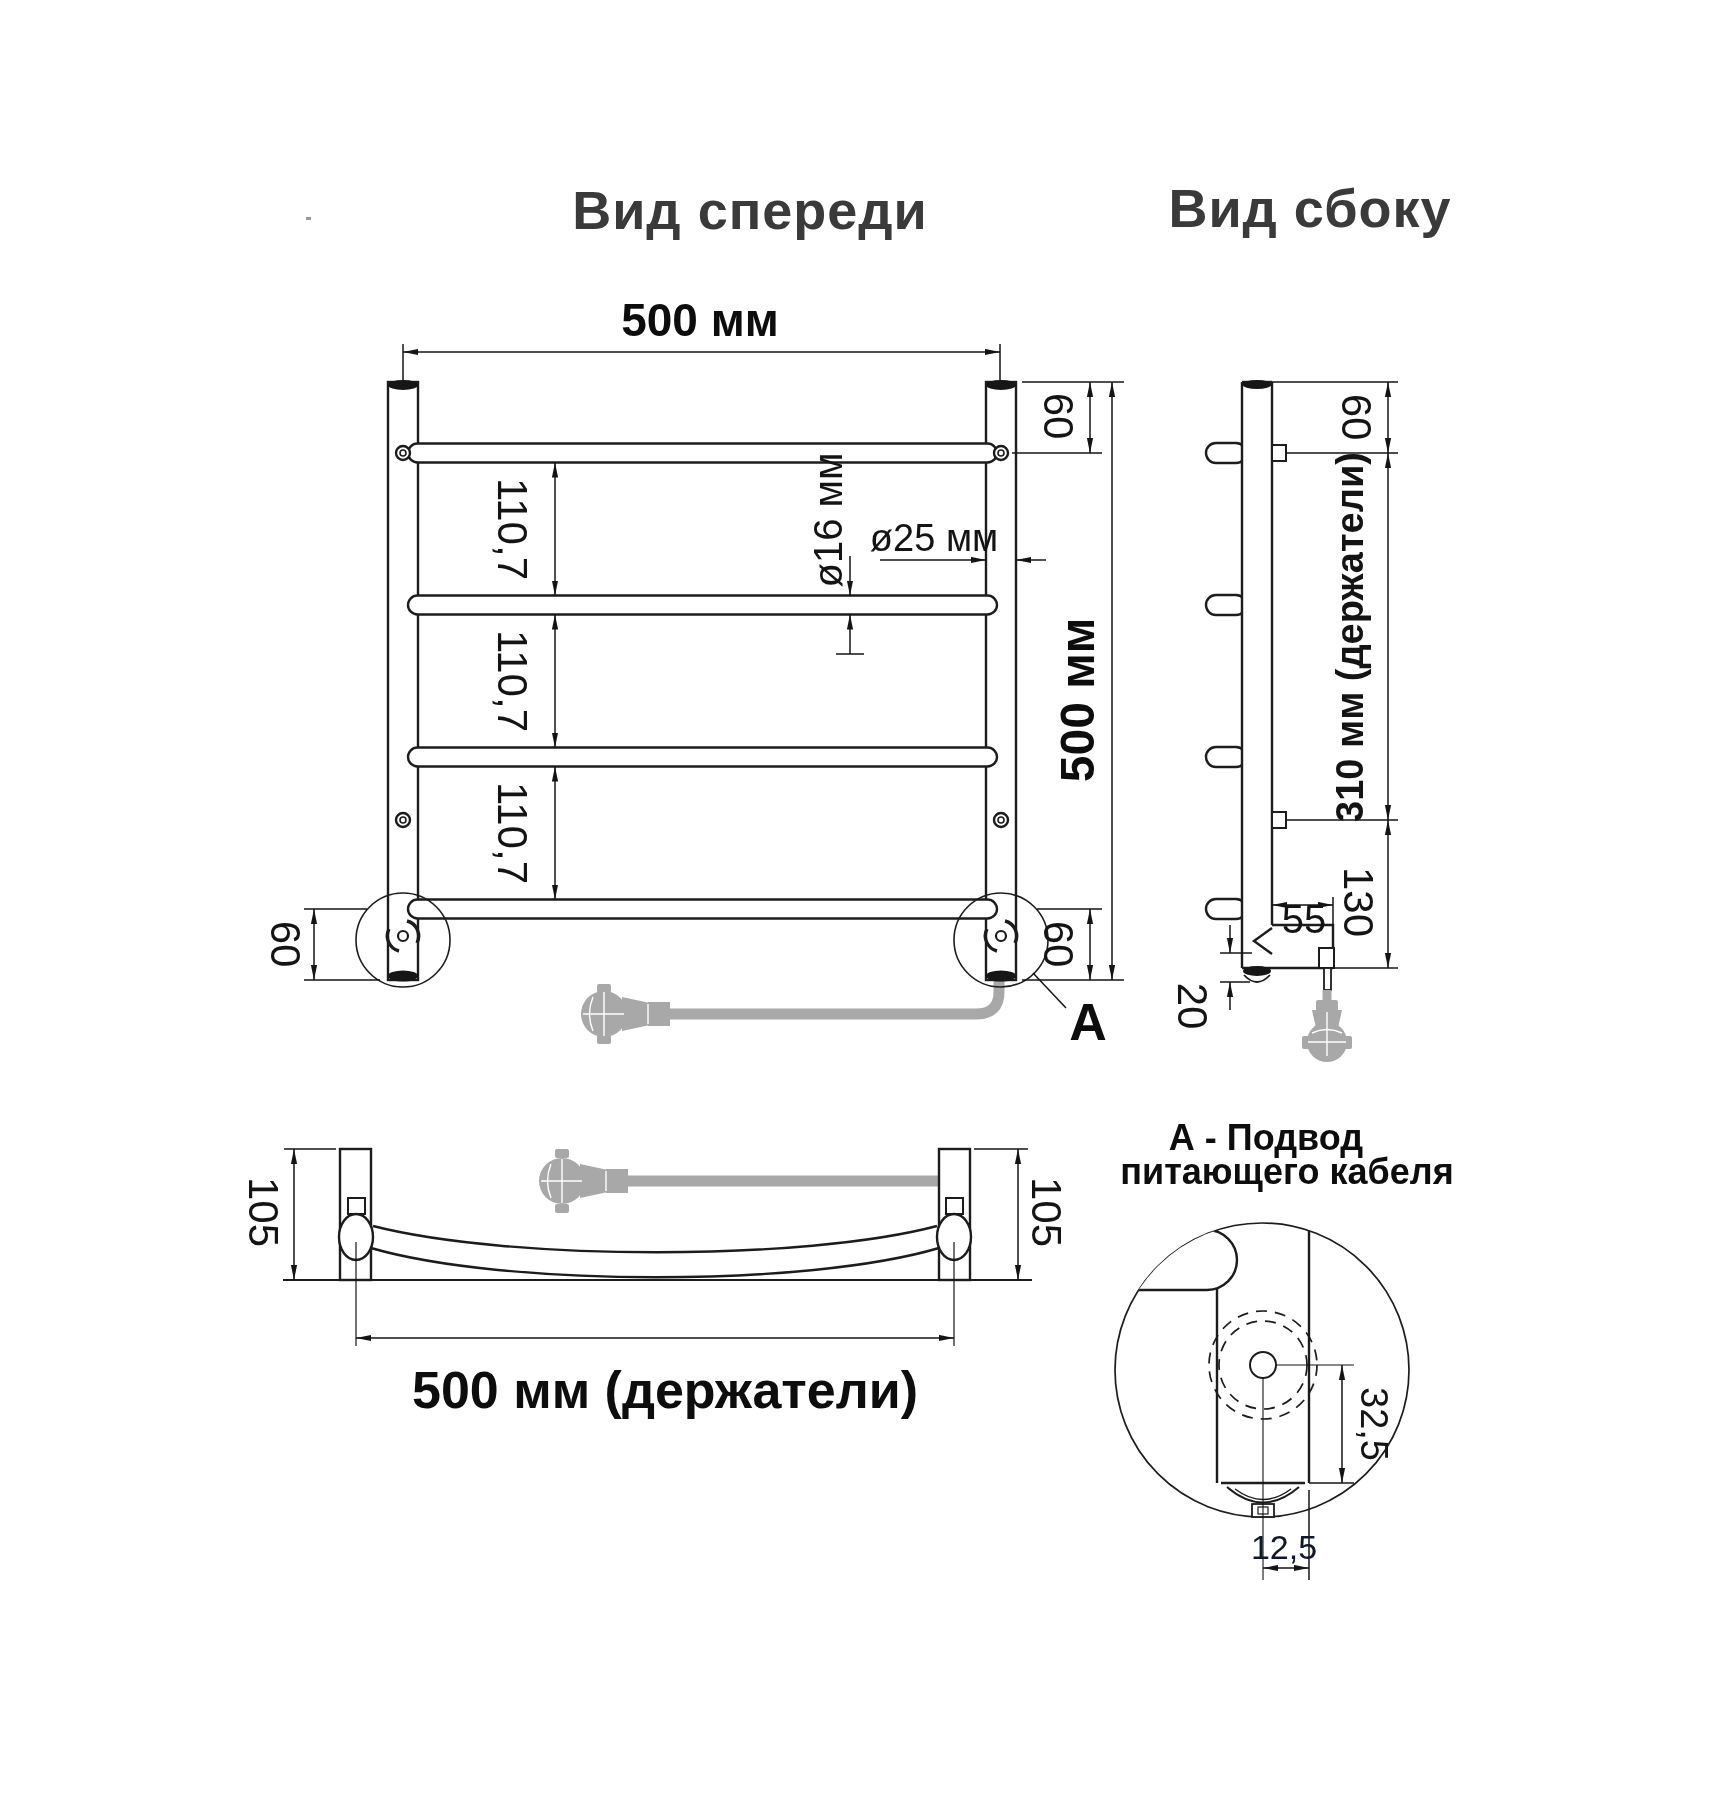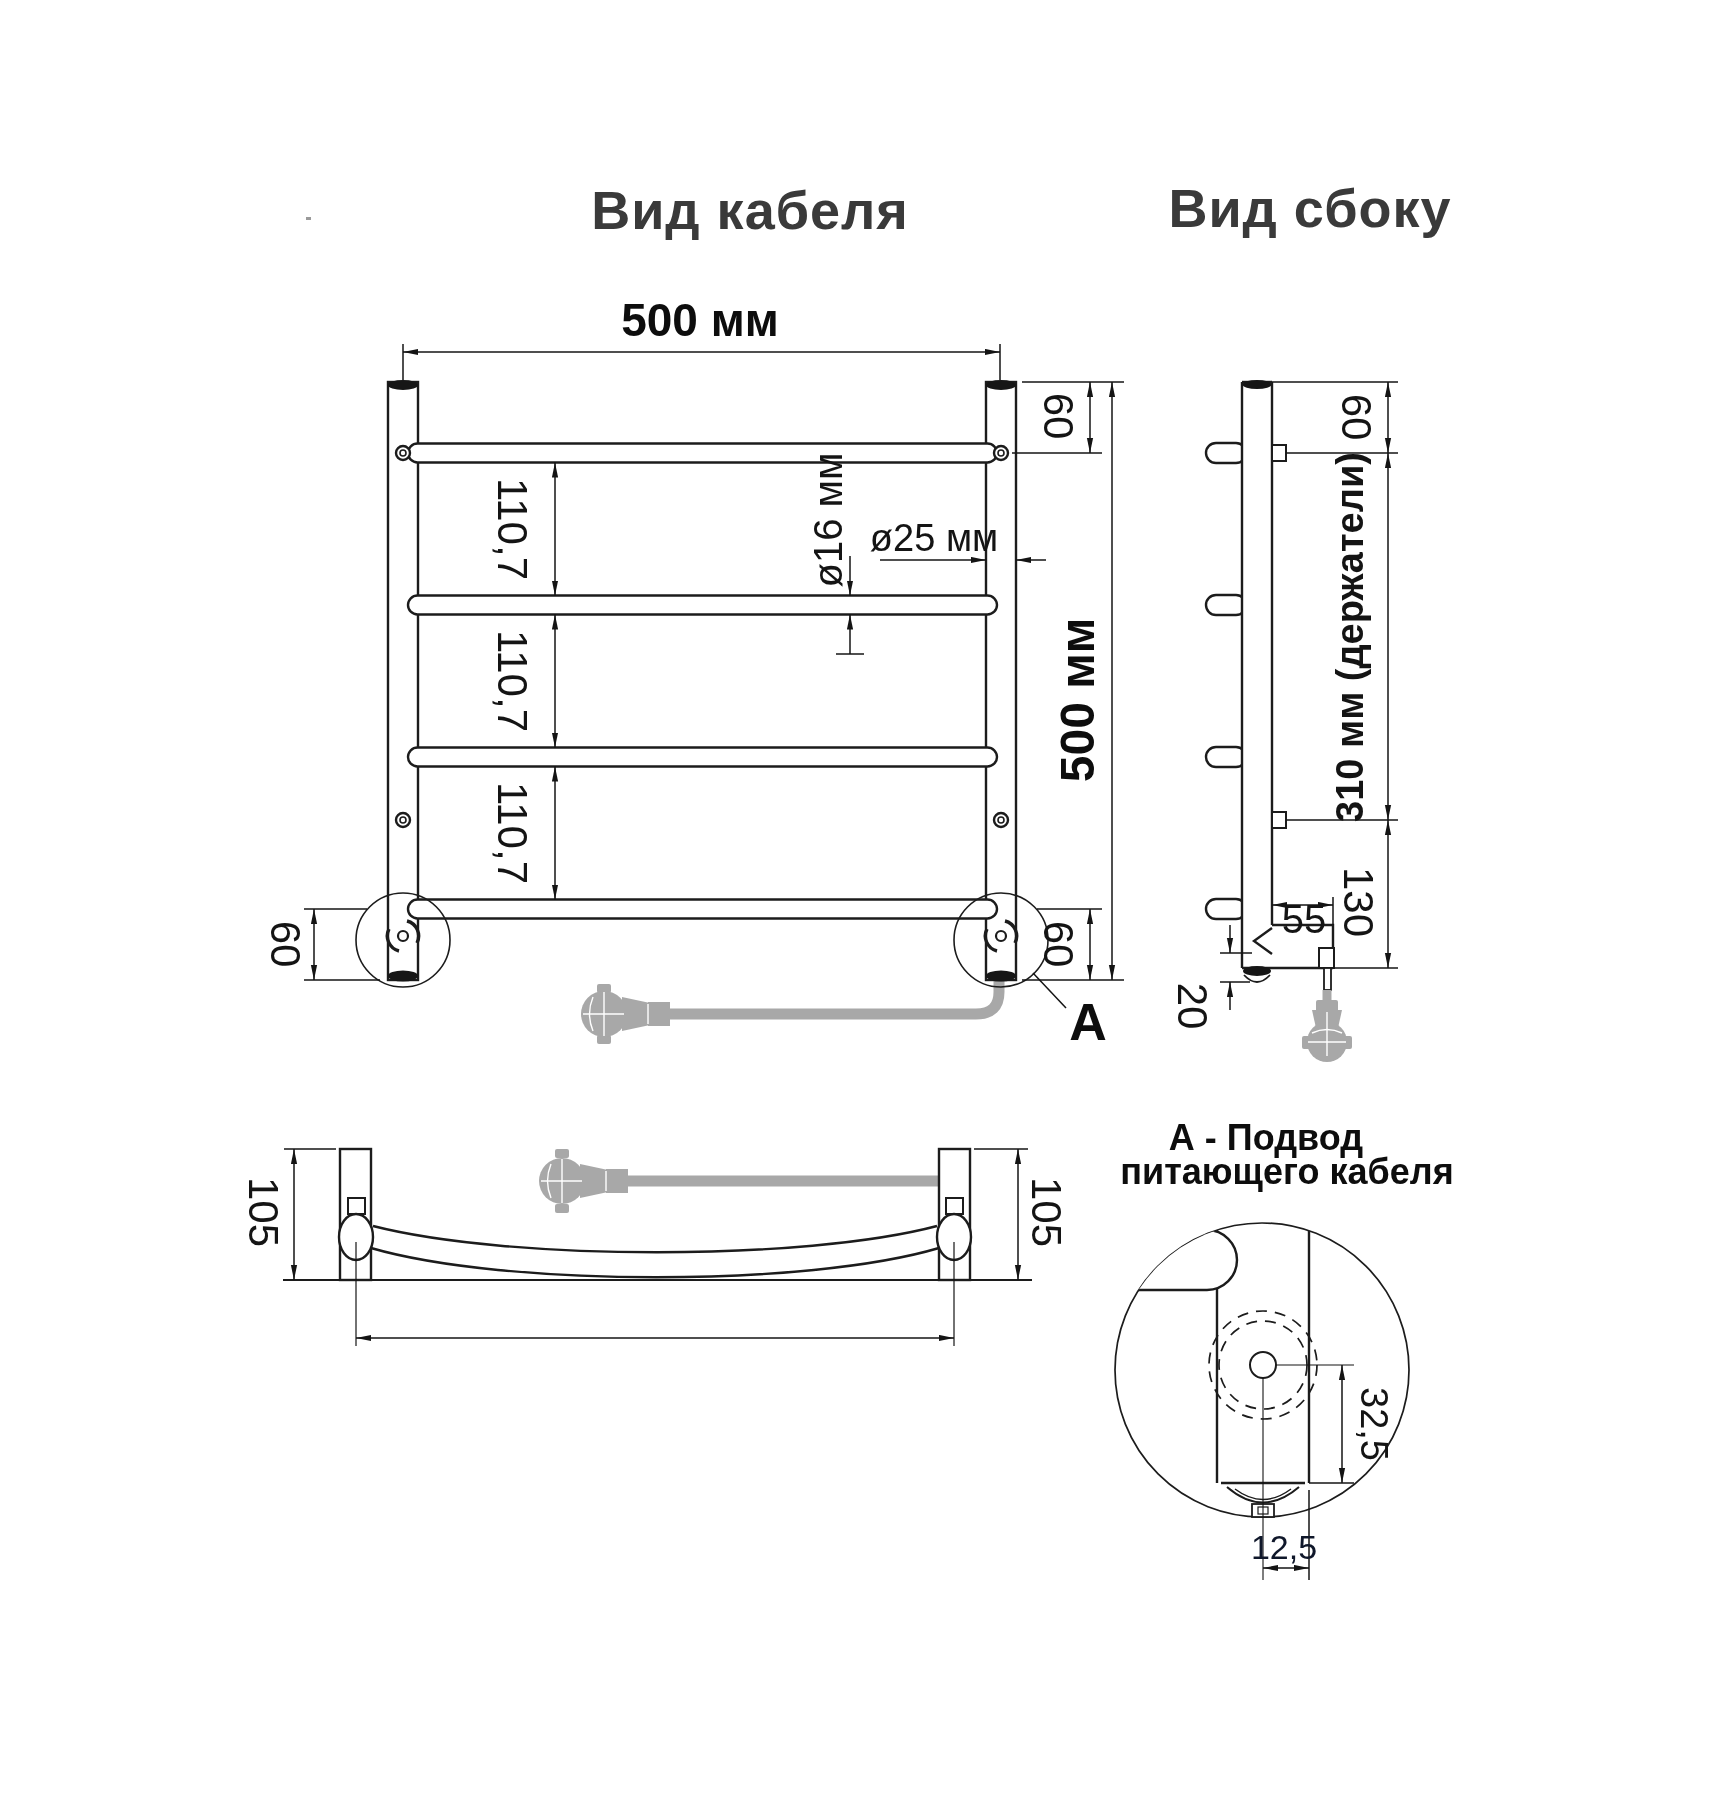--- a/index.html
+++ b/index.html
@@ -261,21 +261,21 @@
     <path d="M1276,1365 H1354" stroke-width="1.1"></path>
     <line x1="1342" y1="1365" x2="1342" y2="1483" marker-start="url(#arr)" marker-end="url(#arr)"></line>
     <path d="M1309,1483 H1354"></path>
     <path d="M1309,1490 V1580"></path>
     <line x1="1263" y1="1568" x2="1309" y2="1568" marker-start="url(#arr)" marker-end="url(#arr)"></line>
   </g>
 
   <rect x="306" y="217" width="5" height="3" fill="#9a9a9a"></rect>
 </svg>
 
-  <div class="lbl title" style="left:750px;top:210px;">Вид кабеля</div>
+  <div class="lbl title" style="left:750px;top:210px;">Вид спереди</div>
   <div class="lbl title" style="left:1310px;top:208px;">Вид сбоку</div>
 
   <div class="lbl big" style="left:700px;top:320px;">500 мм</div>
   <div class="lbl big ccw" style="left:1078px;top:700px;font-size:48px;">500 мм</div>
   <div class="lbl dim cw" style="left:1058px;top:416px;">60</div>
 
   <div class="lbl dim cw" style="left:512px;top:529px;">110,7</div>
   <div class="lbl dim cw" style="left:512px;top:681px;">110,7</div>
   <div class="lbl dim cw" style="left:512px;top:833px;">110,7</div>
 
@@ -287,19 +287,20 @@
   <div class="lbl marker-a" style="left:1088px;top:1022px;">А</div>
 
   <div class="lbl dim cw" style="left:1356px;top:417px;">60</div>
   <div class="lbl hold ccw" style="left:1350px;top:637px;">310 мм (держатели)</div>
   <div class="lbl dim40" style="left:1304px;top:878px;margin-top:41px;">55</div>
   <div class="lbl dim cw" style="left:1358px;top:902px;">130</div>
   <div class="lbl dim cw" style="left:1192px;top:1006px;">20</div>
 
   <div class="lbl dim cw" style="left:263px;top:1212px;">105</div>
   <div class="lbl dim cw" style="left:1046px;top:1212px;">105</div>
+  <div class="lbl big" style="left:665px;top:1390px;font-size:52px;">500 мм (держатели)</div>
 
   <div class="lbl dtitle" style="left:1266px;top:1138px;">А - Подвод</div>
   <div class="lbl dtitle" style="left:1287px;top:1172px;">питающего кабеля</div>
   <div class="lbl dim38 cw" style="left:1374px;top:1424px;">32,5</div>
   <div class="lbl dim34" style="left:1284px;top:1547px;">12,5</div>
 
 </div>
 
 </body></html>

